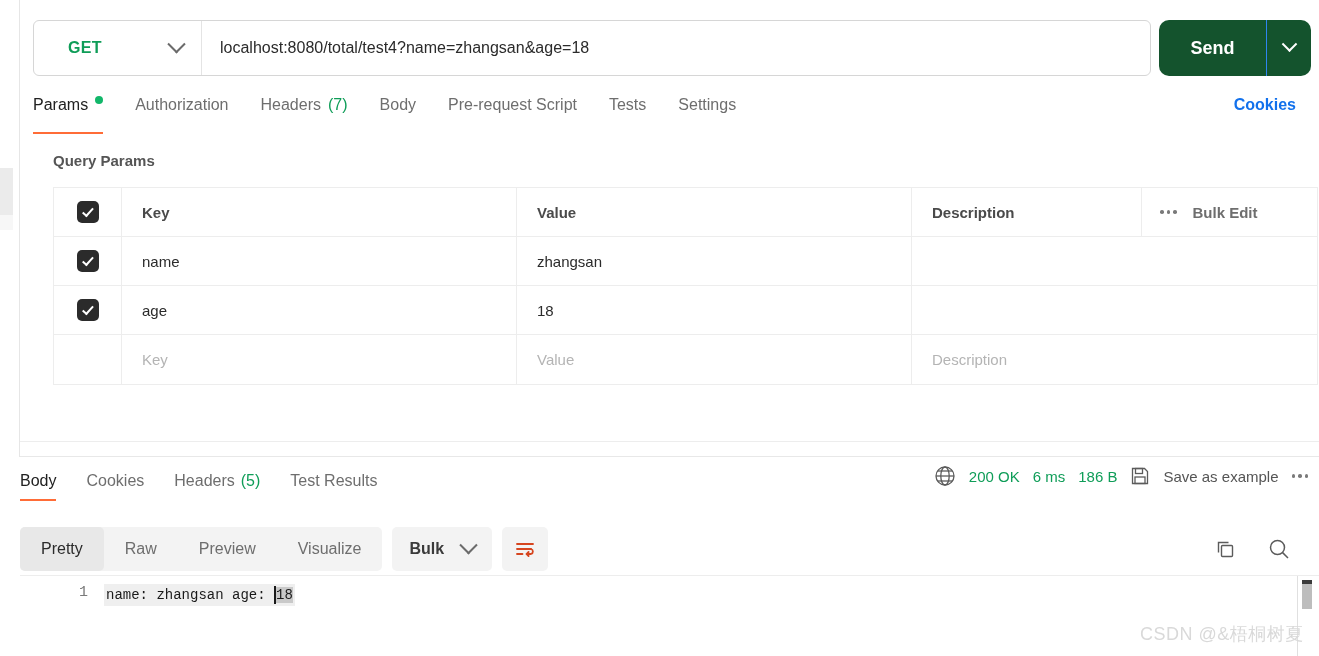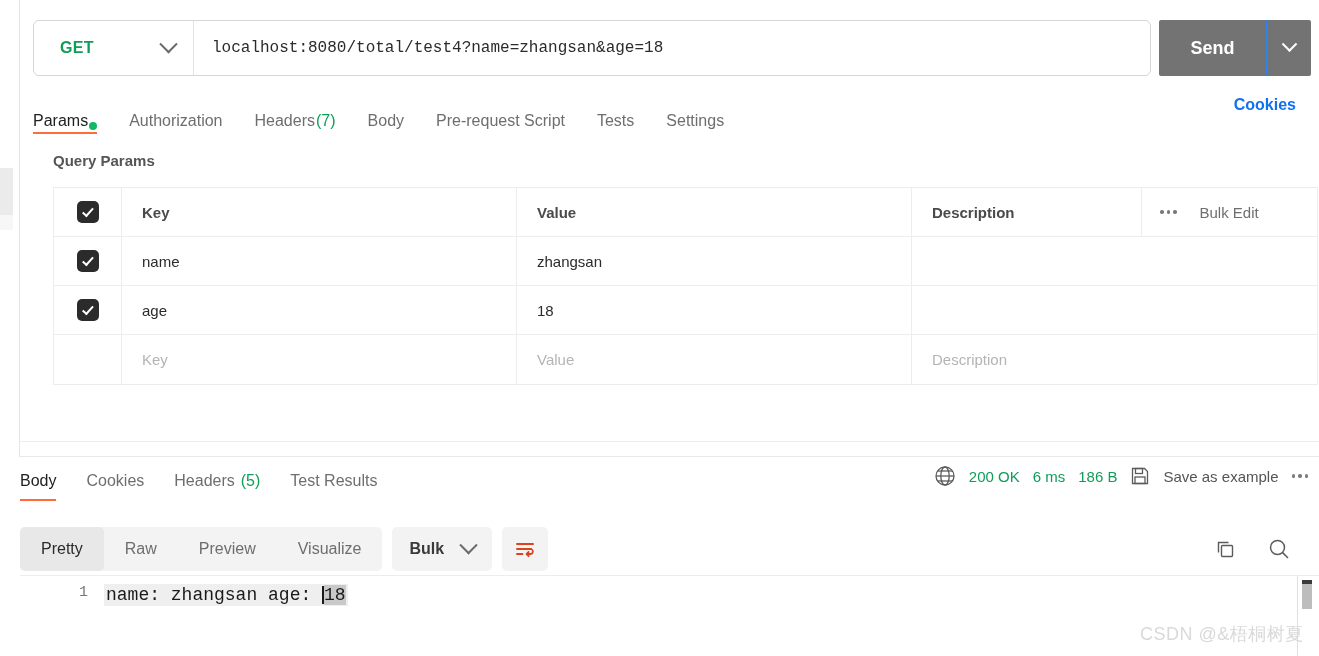--- a/index.html
+++ b/index.html
@@ -32,42 +32,42 @@
     background: #ffffff;
   }
 
   #url-bar {
     position: absolute; left: 13px; top: 20px; height: 56px;
     display: flex; align-items: stretch;
   }
   #method-url-box {
     width: 1118px; height: 56px;
     border: 1px solid #d6d6d6; border-radius: 6px;
-    display: flex; align-items: center; background: #fff;
+    display: flex; align-items: center; background: #fff; padding-left: 8px;
   }
   #method-select {
     width: 160px; height: 54px; display: flex; align-items: center;
     justify-content: space-between; padding: 0 18px 0 26px; cursor: pointer;
     border-right: 1px solid #e4e4e4;
   }
   #method-label {
     color: #0f9d58; font-weight: bold; font-size: 16px; letter-spacing: .3px;
   }
   .chev {
     width: 13px; height: 13px; border-right: 2px solid #6b6b6b;
     border-bottom: 2px solid #6b6b6b; transform: rotate(45deg) translate(-3px,-3px);
   }
   #url-input {
     flex: 1; height: 54px; border: none; outline: none; background: transparent;
-    font-family: Liberation Mono, monospace; font-size: 16px; color: #2b2b2b;
+    font-family: Liberation Sans, sans-serif; font-size: 16px; color: #2b2b2b;
     padding: 0 18px;
   }
   #send-group {
-    margin-left: 8px; width: 152px; height: 56px; border-radius: 2px;
-    background: #737373; display: flex; align-items: center; overflow: hidden;
+    margin-left: 8px; width: 152px; height: 56px; border-radius: 10px;
+    background: #14532d; display: flex; align-items: center; overflow: hidden;
   }
   #send-button {
     flex: 1; height: 56px; display: flex; align-items: center; justify-content: center;
     color: #fff; font-weight: bold; font-size: 18px; cursor: pointer;
     border-right: 1px solid #2f85f0;
   }
   #send-caret {
     width: 44px; height: 56px; display: flex; align-items: center; justify-content: center;
     cursor: pointer;
   }
@@ -75,22 +75,22 @@
     width: 11px; height: 11px; border-right: 2px solid #ffffff;
     border-bottom: 2px solid #ffffff; transform: rotate(45deg) translate(-3px,-3px);
   }
 
   
   #request-tabs {
     position: absolute; left: 13px; top: 96px; width: 1273px; height: 38px;
     display: flex; align-items: flex-start;
   }
   .rtab {
-    position: relative; height: 38px; display: flex; align-items: flex-end;
-    gap: 1px; margin-right: 32px; font-size: 16px; color: #6e6e6e; cursor: pointer;
+    position: relative; height: 38px; display: flex; align-items: flex-start;
+    gap: 7px; margin-right: 32px; font-size: 16px; color: #6e6e6e; cursor: pointer;
     padding-bottom: 4px;
   }
   .rtab.active { color: #212121; }
   .rtab.active::after {
     content: ""; position: absolute; left: 0; right: 0; bottom: 0;
     height: 2px; background: #ff6c37;
   }
   .dot-green { width: 8px; height: 8px; border-radius: 50%; background: #12b76a; }
   .count-green { color: #0f9d58; }
   #cookies-link {
@@ -123,22 +123,22 @@
   }
   .cell-key { width: 395px; display: flex; align-items: center; padding-left: 20px;
               border-right: 1px solid #ededed; font-size: 15px; color: #2b2b2b; }
   .cell-value { width: 395px; display: flex; align-items: center; padding-left: 20px;
                 border-right: 1px solid #ededed; font-size: 15px; color: #2b2b2b; }
   .cell-desc { flex: 1; display: flex; align-items: center; padding-left: 20px;
                font-size: 15px; color: #2b2b2b; }
   .head .cell-key, .head .cell-value, .head .cell-desc { font-weight: bold; color: #4a4a4a; }
   .placeholder { color: #b4b4b4; }
   .bulk-zone {
-    width: 176px; display: flex; align-items: center; gap: 23px;
-    justify-content: flex-start; padding-left: 18px; border-left: 1px solid #ededed;
+    width: 176px; display: flex; align-items: center; gap: 16px;
+    justify-content: flex-start; padding-left: 18px; border-left: 1px solid #ededed; font-weight: bold;
   }
   .dots { display: flex; gap: 3px; align-items: center; cursor: pointer; }
   .dots i { width: 3.5px; height: 3.5px; border-radius: 50%; background: #7a7a7a; display: block; }
   #bulk-edit { font-size: 15px; color: #6e6e6e; cursor: pointer; }
 
   
   #pane-divider {
     position: absolute; left: 20px; top: 456px; width: 1299px; height: 1px;
     background: #e8e8e8;
   }
@@ -202,21 +202,21 @@
     background: #fff; border-top: 1px solid #ededed;
   }
   #gutter {
     position: absolute; left: 0; top: 0; width: 84px; height: 81px;
     display: flex; justify-content: flex-end; padding-top: 8px; padding-right: 16px;
   }
   #line-no { font-family: "Liberation Mono", monospace; font-size: 15px; color: #7a7a7a; }
   #code-line {
     position: absolute; left: 84px; top: 8px; height: 22px;
     display: flex; align-items: center; background: #efefef;
-    font-family: "Liberation Mono", monospace; font-size: 18px; color: #1a1a1a;
+    font-family: "Liberation Mono", monospace; font-size: 14px; color: #1a1a1a;
     white-space: pre; padding: 0 2px;
   }
   #code-caret { display: inline-block; width: 2px; height: 18px; background: #1a1a1a; }
   #code-sel { background: #c9c9c9; }
   #code-scroll-track {
     position: absolute; right: 7px; top: 0; width: 10px; height: 81px; background: transparent;
   }
   #code-scroll-thumb {
     position: absolute; right: 7px; top: 4px; width: 10px; height: 4px; background: #3b3b3b;
   }

